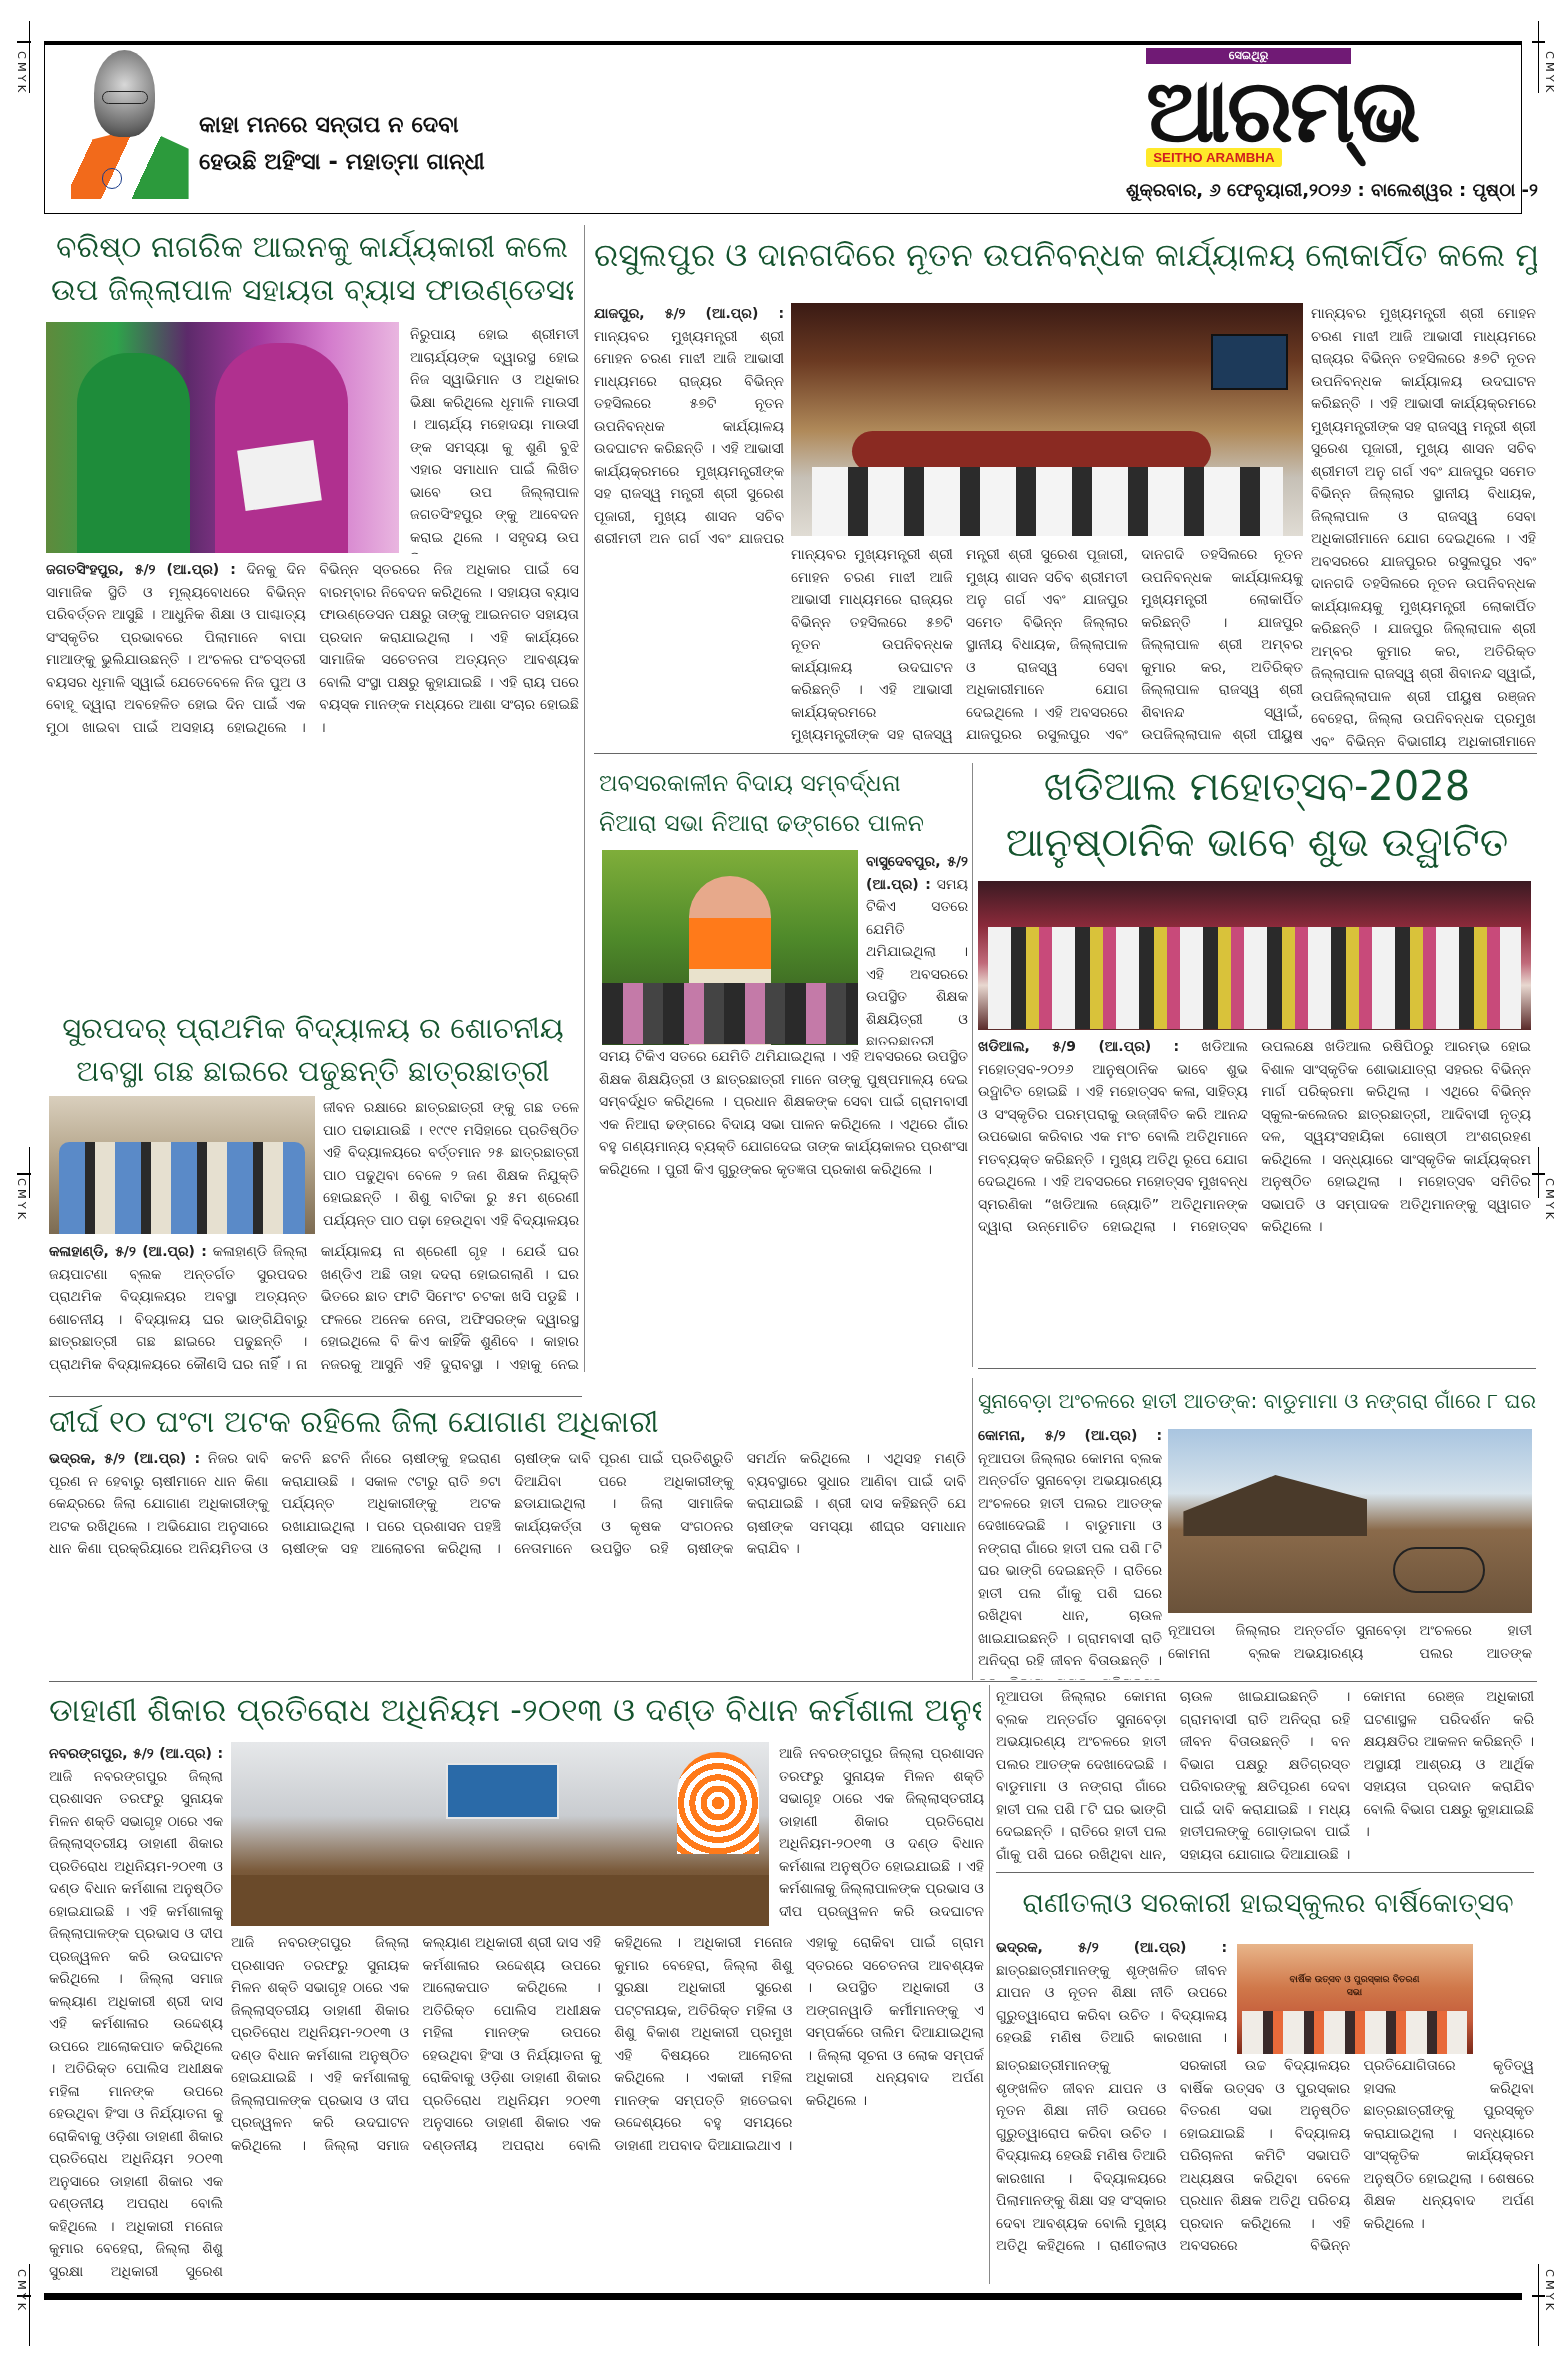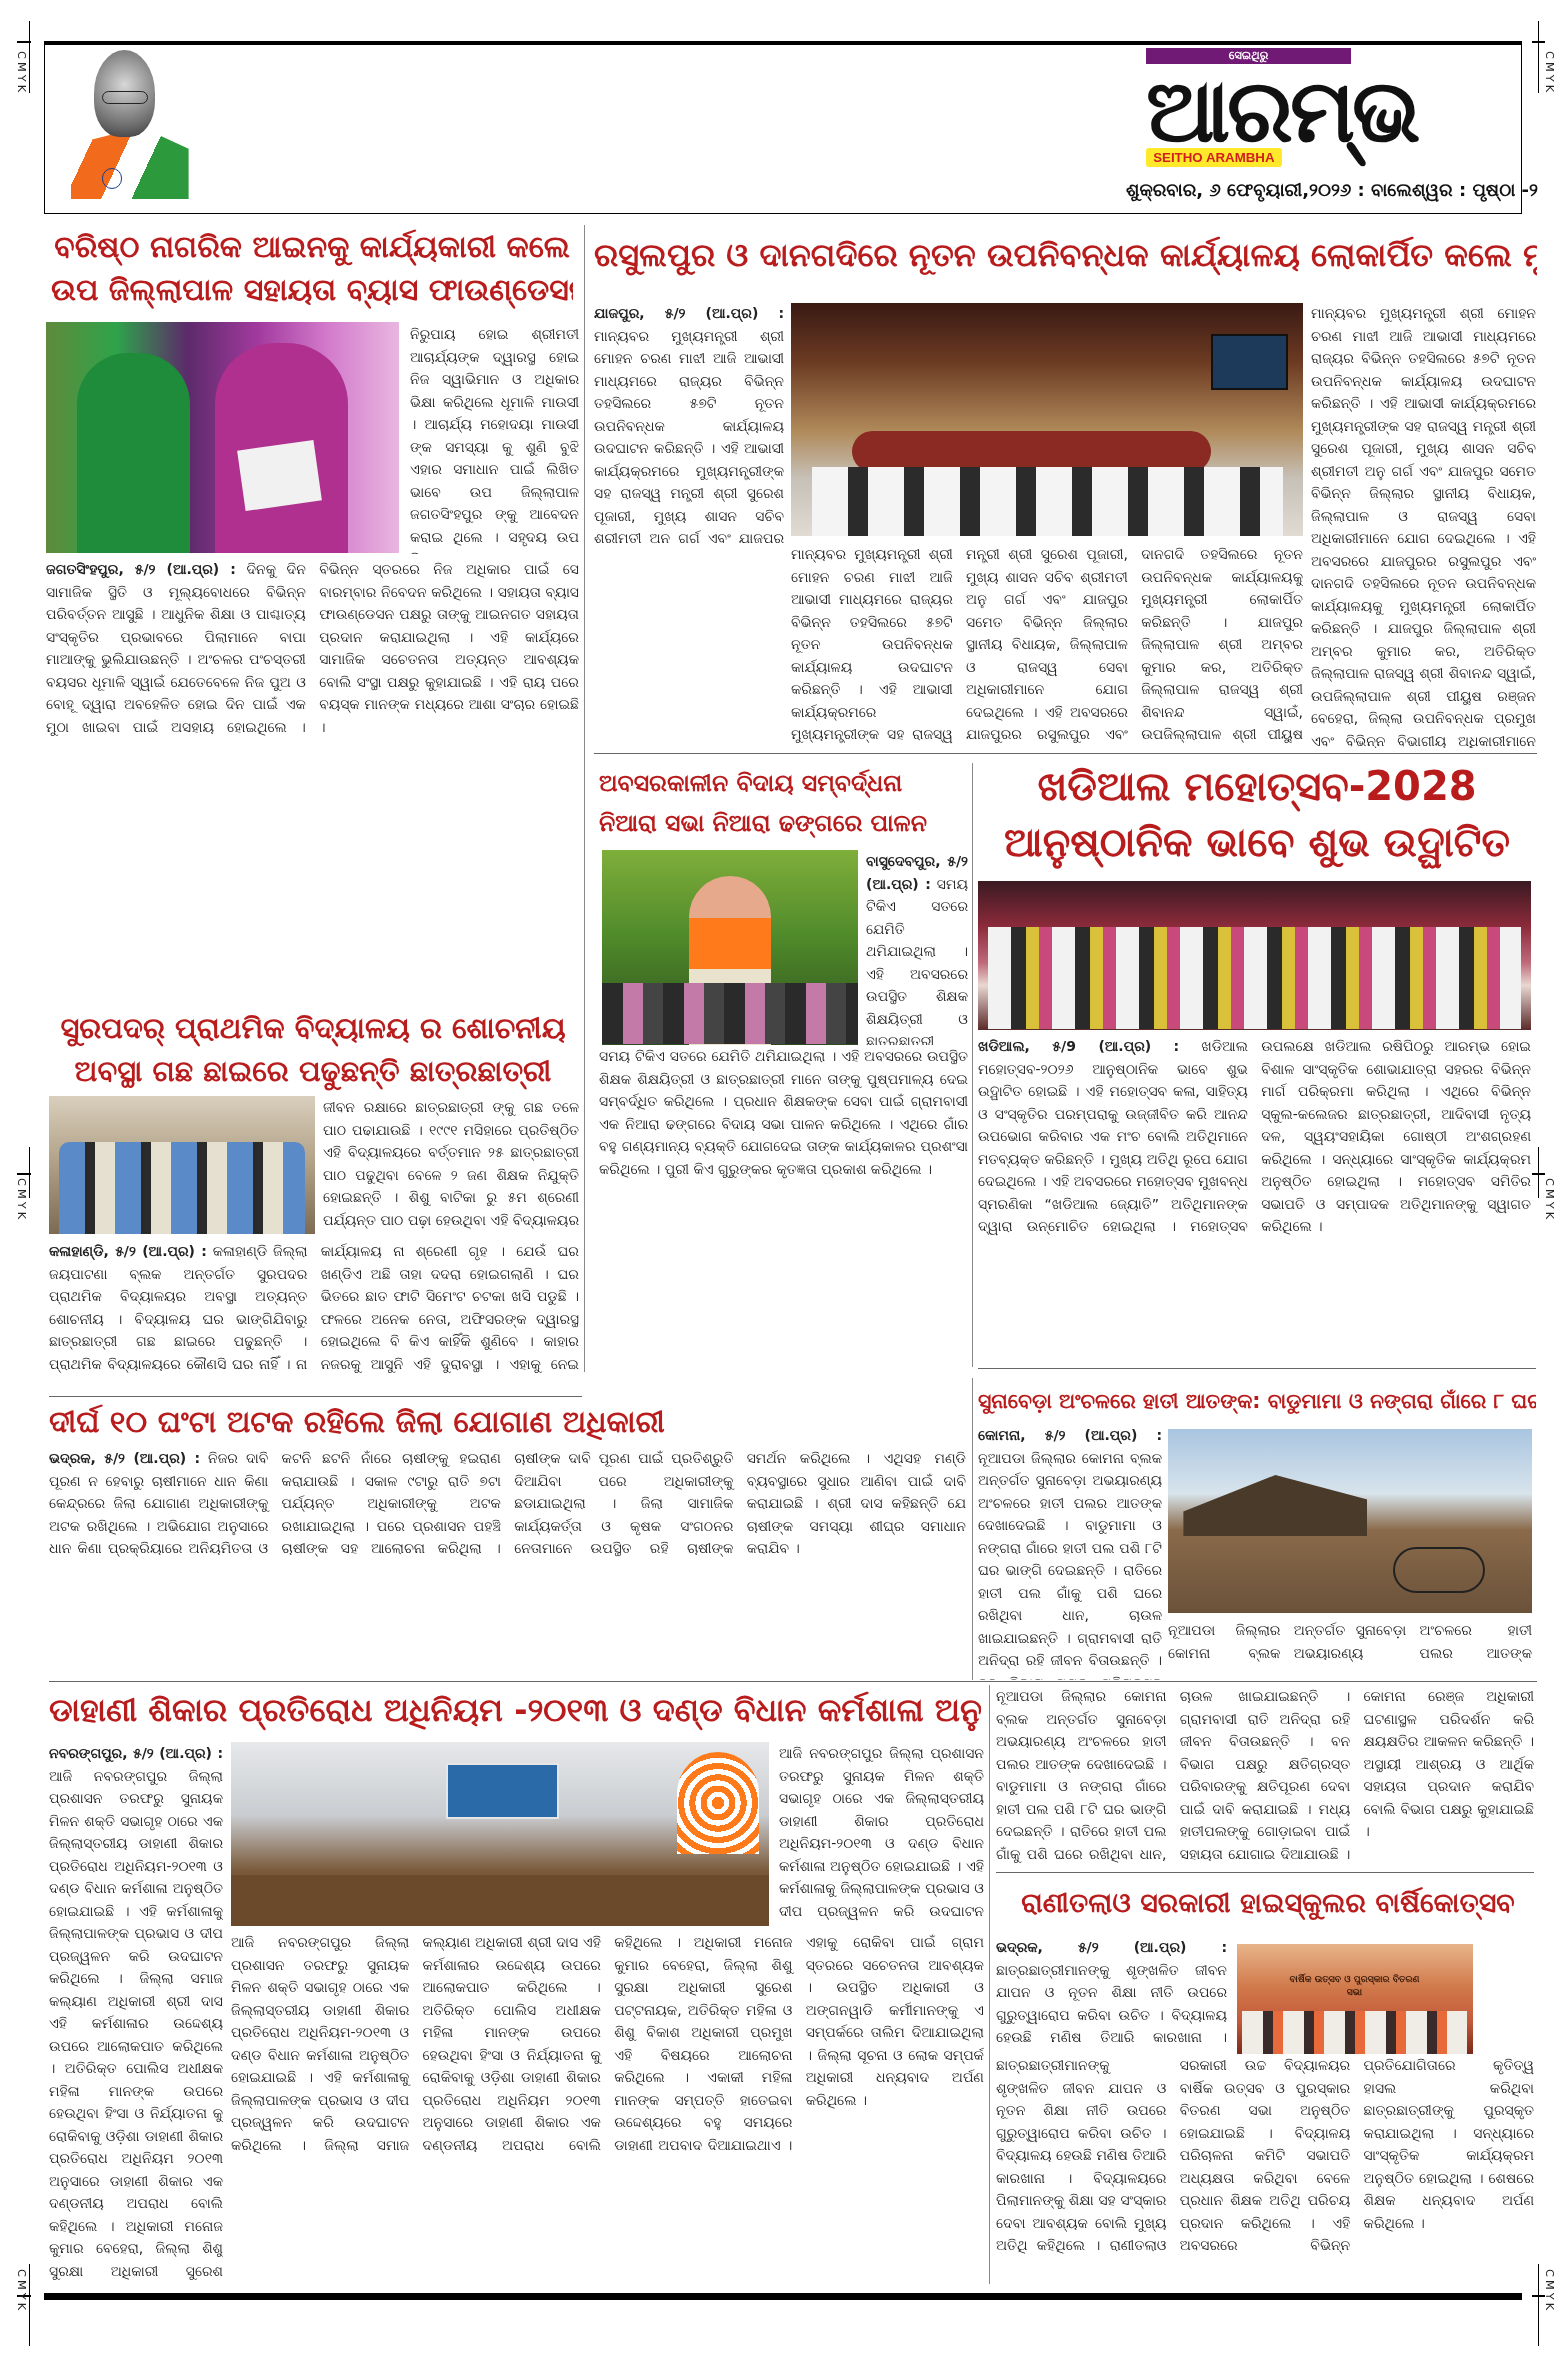--- a/index.html
+++ b/index.html
@@ -21,21 +21,21 @@
   .gandhi .chakra { position: absolute; left: 36px; top: 118px; width: 20.5px; height: 20.5px; border: 1.5px solid #1a3c8a; border-radius: 50%; }
   .quote { position: absolute; left: 154px; top: 61px; font-size: 22.5px; font-weight: bold; line-height: 37px; }
   .logo-box { position: absolute; left: 1101px; top: 3.1px; width: 205px; height: 108px; }
   .logo-band { position: absolute; left: 0; top: 0; width: 205px; height: 16.4px; background: #701a75; color: #fff; font-size: 11.3px; font-weight: bold; text-align: center; line-height: 16.4px; }
   .logo-main { position: absolute; left: 0; top: 15.4px; width: 215px; font-size: 87px; font-weight: 900; line-height: 97px; letter-spacing: -3.1px; font-family: "DejaVu Sans", sans-serif; }
   .logo-tag { position: absolute; left: 0; top: 100px; padding: 2px 7.2px; background: #ffe92a; color: #d21f1f; font-size: 13.3px; font-weight: bold; font-family: "Liberation Sans", sans-serif; border-radius: 3.1px; }
   .dateline { position: absolute; left: 1081px; top: 134px; font-size: 18px; font-weight: bold; white-space: nowrap; }
 
   
   .block { position: absolute; }
-  .hl { font-weight: bold; color: #b91c1c; white-space: nowrap; overflow: hidden; }
+  .hl { font-weight: normal; color: #14532d; white-space: nowrap; overflow: hidden; }
   .hl-line { display: block; }
   .body { font-size: 14px; line-height: 22.5px; text-align: justify; color: #222; overflow: hidden; }
   .cols2 { column-count: 2; column-gap: 13.3px; }
   .cols3 { column-count: 3; column-gap: 13.3px; }
   .cols4 { column-count: 4; column-gap: 13.3px; }
   .photo { position: absolute; overflow: hidden; }
   .vsep { position: absolute; width: 1px; background: #888; }
   .hsep { position: absolute; height: 1.5px; background: #000; }
   .dl { font-weight: bold; }
 </style>
@@ -63,20 +63,24 @@
 
 <div class="rule-top"></div>
 
 <header class="masthead">
   <div class="gandhi">
     <div class="shawl"></div>
     <div class="face"></div>
     <div class="glasses"></div>
     <div class="chakra"></div>
   </div>
+  <div class="quote">
+    <span class="hl-line">କାହା ମନରେ ସନ୍ତାପ ନ ଦେବା</span>
+    <span class="hl-line">ହେଉଛି ଅହିଂସା - ମହାତ୍ମା ଗାନ୍ଧୀ</span>
+  </div>
   <div class="logo-box">
     <div class="logo-band">ସେଇଥିରୁ</div>
     <div class="logo-main">ଆରମ୍ଭ</div>
     <div class="logo-tag">SEITHO ARAMBHA</div>
   </div>
   <div class="dateline">ଶୁକ୍ରବାର, ୬ ଫେବୃୟାରୀ,୨୦୨୬ : ବାଲେଶ୍ୱର : ପୃଷ୍ଠା -୨</div>
 </header>
 
 <section>
   <h2 class="block hl" style="left:51px;top:225px;width:522px;font-size:30px;line-height:43px;text-align:center;">

